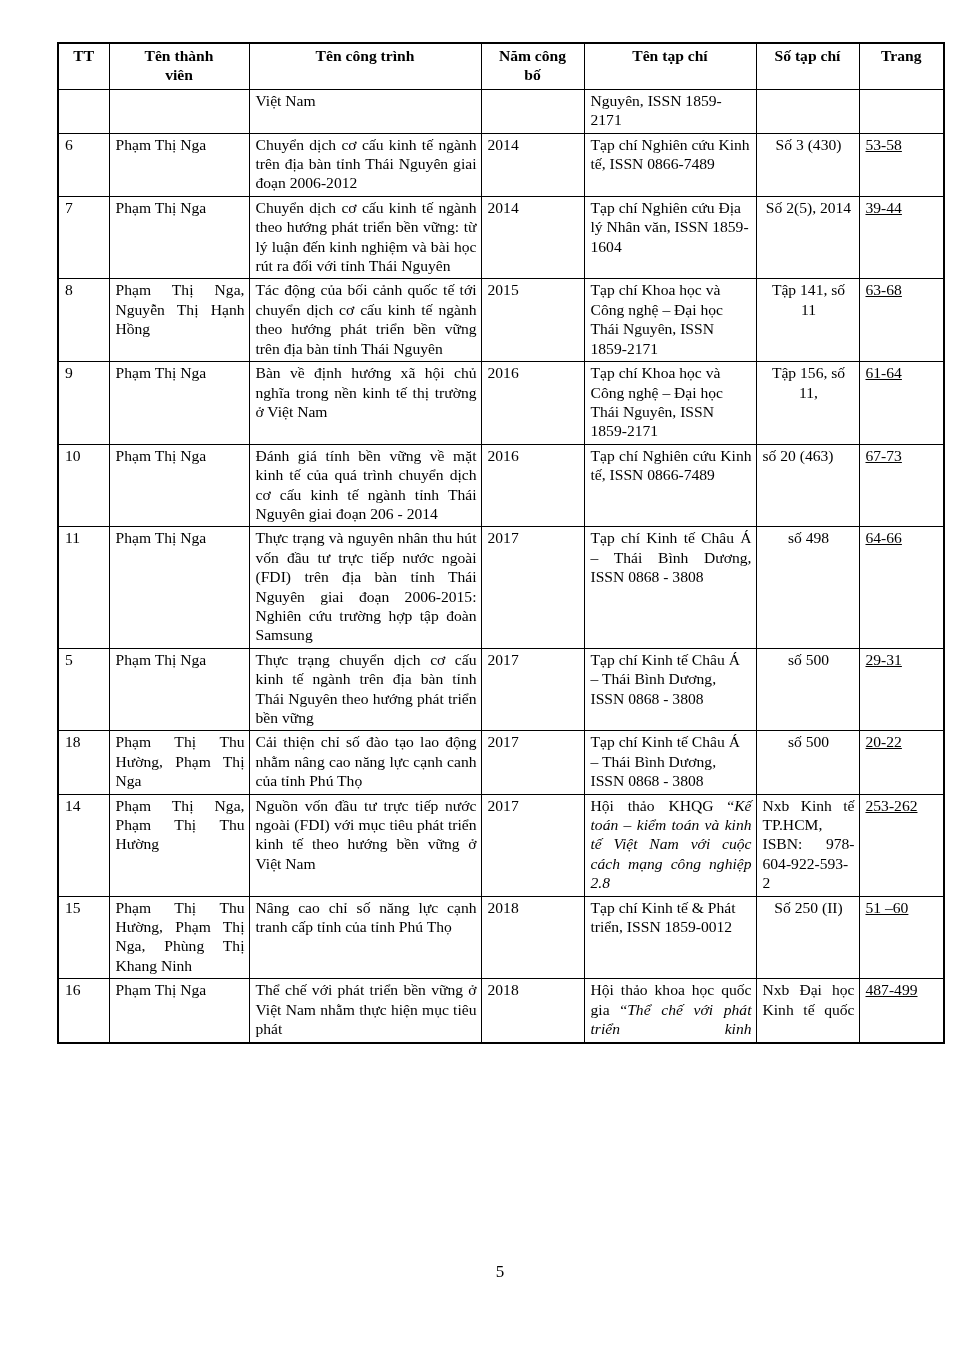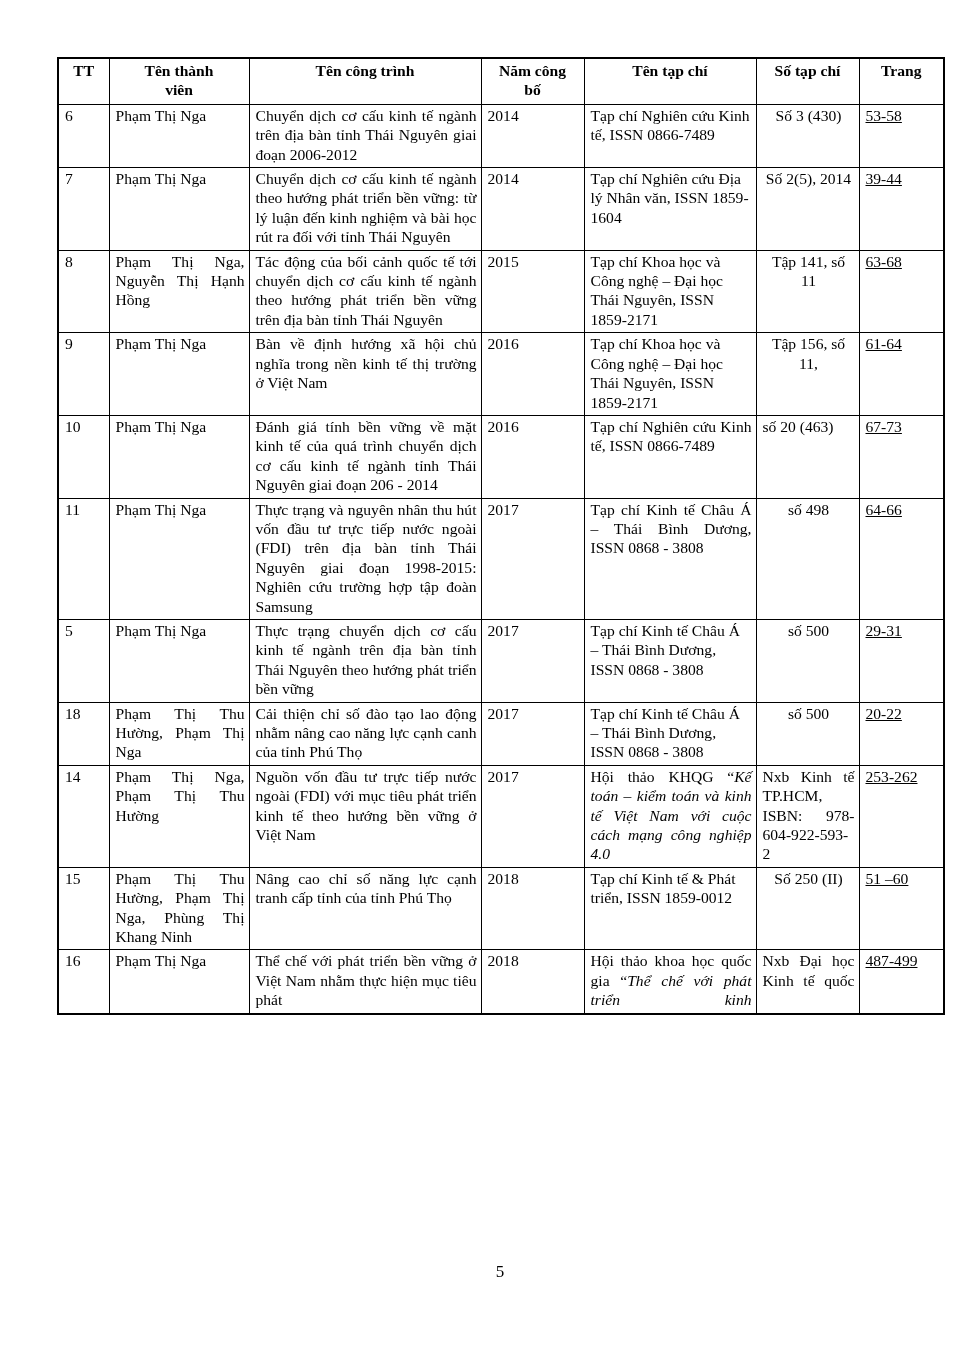--- a/index.html
+++ b/index.html
@@ -5,21 +5,21 @@
   html,body{margin:0;padding:0;}
   body{
     width:960px;height:1357px;
     background:#ffffff;
     font-family:"Liberation Serif","DejaVu Serif",serif;
     color:#000;
     position:relative;
   }
   .sheet{position:absolute;left:0;top:0;width:960px;height:1357px;background:#fff;}
   table.pubs{
-    position:absolute;left:57px;top:57px;
+    position:absolute;left:57px;top:42px;
     width:886px;
     border-collapse:collapse;
     table-layout:fixed;
     border:2px solid #000;
   }
   table.pubs th, table.pubs td{
     border:1px solid #000;
     vertical-align:top;
     font-size:15.6px;
     line-height:19.4px;
@@ -70,20 +70,29 @@
         <th>Tên thành
 viên</th>
         <th>Tên công trình</th>
         <th>Năm công
 bố</th>
         <th>Tên tạp chí</th>
         <th>Số tạp chí</th>
         <th>Trang</th>
       </tr>
 
+      <tr>
+        <td class="c-tt"></td>
+        <td class="c-member"></td>
+        <td class="c-work">Việt Nam</td>
+        <td class="c-year"></td>
+        <td class="c-journal">Nguyên, ISSN 1859-2171</td>
+        <td class="c-issue"></td>
+        <td class="c-pages"></td>
+      </tr>
 
       <tr>
         <td class="c-tt">6</td>
         <td class="c-member">Phạm Thị Nga</td>
         <td class="c-work">Chuyển dịch cơ cấu kinh tế ngành trên địa bàn tỉnh Thái Nguyên giai đoạn 2006-2012</td>
         <td class="c-year">2014</td>
         <td class="c-journal">Tạp chí Nghiên cứu Kinh tế, ISSN 0866-7489</td>
         <td class="c-issue">Số 3 (430)</td>
         <td class="c-pages">53-58</td>
       </tr>
@@ -124,21 +133,21 @@
         <td class="c-work">Đánh giá tính bền vững về mặt kinh tế của quá trình chuyển dịch cơ cấu kinh tế ngành tỉnh Thái Nguyên giai đoạn 206 - 2014</td>
         <td class="c-year">2016</td>
         <td class="c-journal just">Tạp chí Nghiên cứu Kinh tế, ISSN 0866-7489</td>
         <td class="c-issue just">số 20 (463)</td>
         <td class="c-pages">67-73</td>
       </tr>
 
       <tr>
         <td class="c-tt">11</td>
         <td class="c-member">Phạm Thị Nga</td>
-        <td class="c-work">Thực trạng và nguyên nhân thu hút vốn đầu tư trực tiếp nước ngoài (FDI) trên địa bàn tỉnh Thái Nguyên giai đoạn 1998-2015: Nghiên cứu trường hợp tập đoàn Samsung</td>
+        <td class="c-work">Thực trạng và nguyên nhân thu hút vốn đầu tư trực tiếp nước ngoài (FDI) trên địa bàn tỉnh Thái Nguyên giai đoạn 2006-2015: Nghiên cứu trường hợp tập đoàn Samsung</td>
         <td class="c-year">2017</td>
         <td class="c-journal just">Tạp chí Kinh tế Châu Á – Thái Bình Dương, ISSN 0868 - 3808</td>
         <td class="c-issue">số 498</td>
         <td class="c-pages">64-66</td>
       </tr>
 
       <tr>
         <td class="c-tt">5</td>
         <td class="c-member">Phạm Thị Nga</td>
         <td class="c-work">Thực trạng chuyển dịch cơ cấu kinh tế ngành trên địa bàn tỉnh Thái Nguyên theo hướng phát triển bền vững</td>
@@ -156,21 +165,21 @@
         <td class="c-journal">Tạp chí Kinh tế Châu Á – Thái Bình Dương, ISSN 0868 - 3808</td>
         <td class="c-issue">số 500</td>
         <td class="c-pages">20-22</td>
       </tr>
 
       <tr>
         <td class="c-tt">14</td>
         <td class="c-member">Phạm Thị Nga, Phạm Thị Thu Hường</td>
         <td class="c-work">Nguồn vốn đầu tư trực tiếp nước ngoài (FDI) với mục tiêu phát triển kinh tế theo hướng bền vững ở Việt Nam</td>
         <td class="c-year">2017</td>
-        <td class="c-journal just"><span>Hội thảo KHQG “</span><span class="ital">Kế toán – kiểm toán và kinh tế Việt Nam với cuộc cách mạng công nghiệp 4.0</span></td>
+        <td class="c-journal just"><span>Hội thảo KHQG “</span><span class="ital">Kế toán – kiểm toán và kinh tế Việt Nam với cuộc cách mạng công nghiệp 2.8</span></td>
         <td class="c-issue just">Nxb Kinh tế TP.HCM, ISBN: 978-604-922-593-2</td>
         <td class="c-pages">253-262</td>
       </tr>
 
       <tr>
         <td class="c-tt">15</td>
         <td class="c-member">Phạm Thị Thu Hường, Phạm Thị Nga, Phùng Thị Khang Ninh</td>
         <td class="c-work">Nâng cao chỉ số năng lực cạnh tranh cấp tỉnh của tỉnh Phú Thọ</td>
         <td class="c-year">2018</td>
         <td class="c-journal">Tạp chí Kinh tế &amp; Phát triển, ISSN 1859-0012</td>

